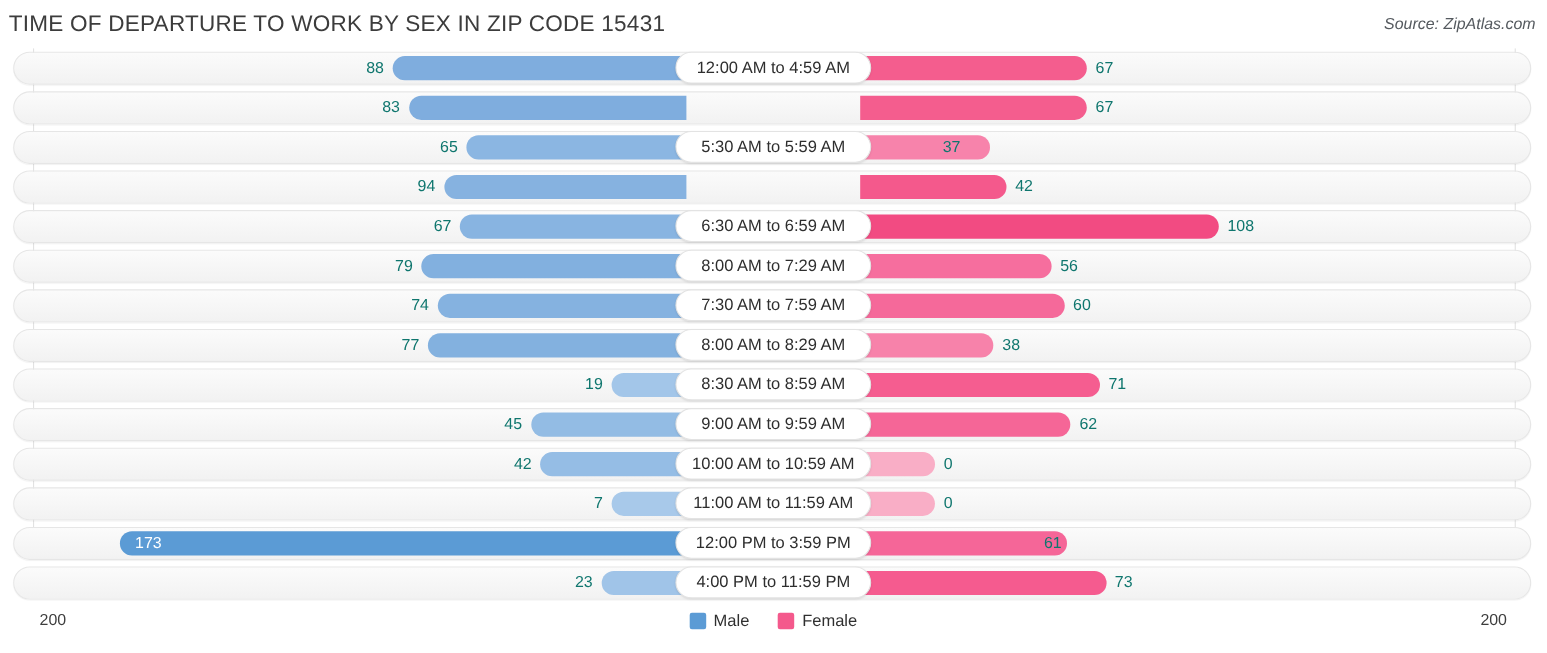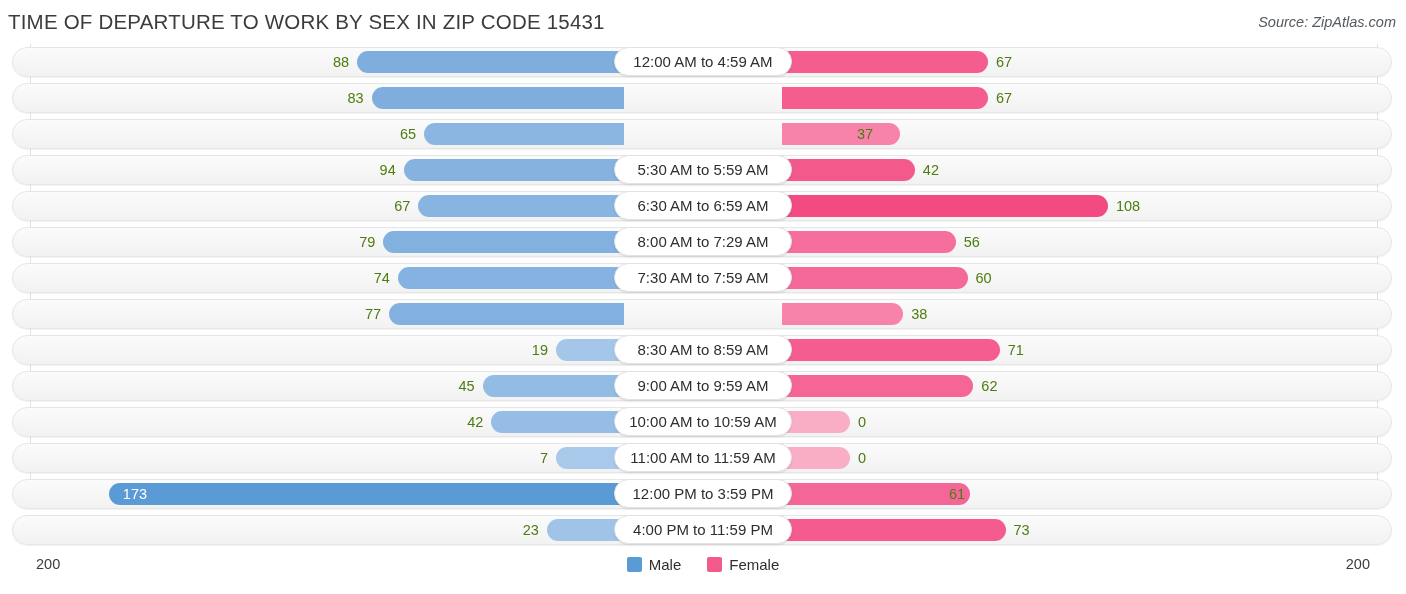--- a/index.html
+++ b/index.html
@@ -100,21 +100,21 @@
     background: #f4598c;
   }
 
   
   .val {
     position: absolute;
     top: 0;
     height: 32px;
     line-height: 32px;
     font-size: 14.5px;
-    color: #4d7c0f;
+    color: #0f766e;
     white-space: nowrap;
   }
   .val.male   { text-align: right; }
   .val.female { text-align: left;  }
   .val.inside {
     color: #ffffff;
   }
 
   
   .pill {
@@ -200,21 +200,21 @@
         <div class="bar female" style="left: 782px; width: 205.975px; background: rgb(244, 93, 142);"></div>
         <div class="val male" style="left: 305.64px; width: 58px;">83</div>
         <div class="val female" style="left: 995.975px; width: 60px;">67</div>
       </div>
       <div class="row">
         <div class="track"></div>
         <div class="bar male" style="left: 424.2px; width: 199.8px; background: rgb(139, 182, 226);"></div>
         <div class="bar female" style="left: 782px; width: 118.225px; background: rgb(247, 131, 171);"></div>
         <div class="val male" style="left: 358.2px; width: 58px;">65</div>
         <div class="val female" style="left: 857px; width: 60px;">37</div>
-        <div class="pill" style="left: 614px; width: 178px; margin-top: 36px;">5:30 AM to 5:59 AM</div>
+        <div class="pill" style="left: 614px; width: 178px;">5:30 AM to 5:59 AM</div>
       </div>
       <div class="row">
         <div class="track"></div>
         <div class="bar male" style="left: 403.76px; width: 220.24px; background: rgb(134, 178, 224);"></div>
         <div class="bar female" style="left: 782px; width: 132.85px;"></div>
         <div class="val male" style="left: 337.76px; width: 58px;">94</div>
         <div class="val female" style="left: 922.85px; width: 60px;">42</div>
       </div>
       <div class="row">
         <div class="track"></div>
@@ -239,20 +239,21 @@
         <div class="val male" style="left: 331.92px; width: 58px;">74</div>
         <div class="val female" style="left: 975.5px; width: 60px;">60</div>
         <div class="pill" style="left: 614px; width: 178px;">7:30 AM to 7:59 AM</div>
       </div>
       <div class="row">
         <div class="track"></div>
         <div class="bar male" style="left: 389.16px; width: 234.84px; background: rgb(131, 177, 223);"></div>
         <div class="bar female" style="left: 782px; width: 121.15px; background: rgb(247, 130, 170);"></div>
         <div class="val male" style="left: 323.16px; width: 58px;">77</div>
         <div class="val female" style="left: 911.15px; width: 60px;">38</div>
+        <div class="pill" style="left: 614px; width: 178px;">8:00 AM to 8:29 AM</div>
       </div>
       <div class="row">
         <div class="track"></div>
         <div class="bar male" style="left: 556px; width: 68px; background: rgb(163, 198, 233);"></div>
         <div class="bar female" style="left: 782px; width: 217.675px; background: rgb(245, 93, 144);"></div>
         <div class="val male" style="left: 490px; width: 58px;">19</div>
         <div class="val female" style="left: 1007.67px; width: 60px;">71</div>
         <div class="pill" style="left: 614px; width: 178px;">8:30 AM to 8:59 AM</div>
       </div>
       <div class="row">

